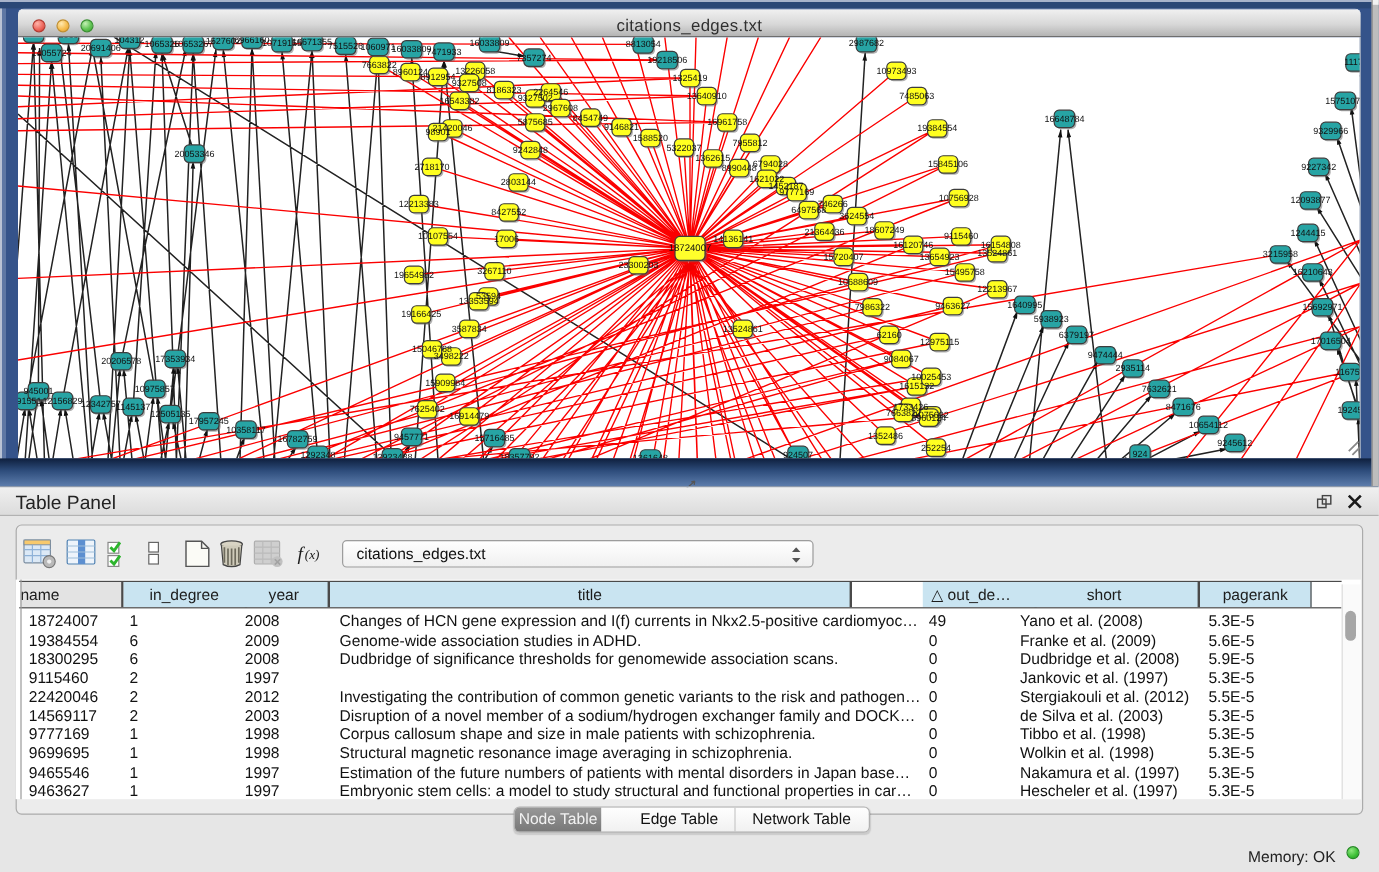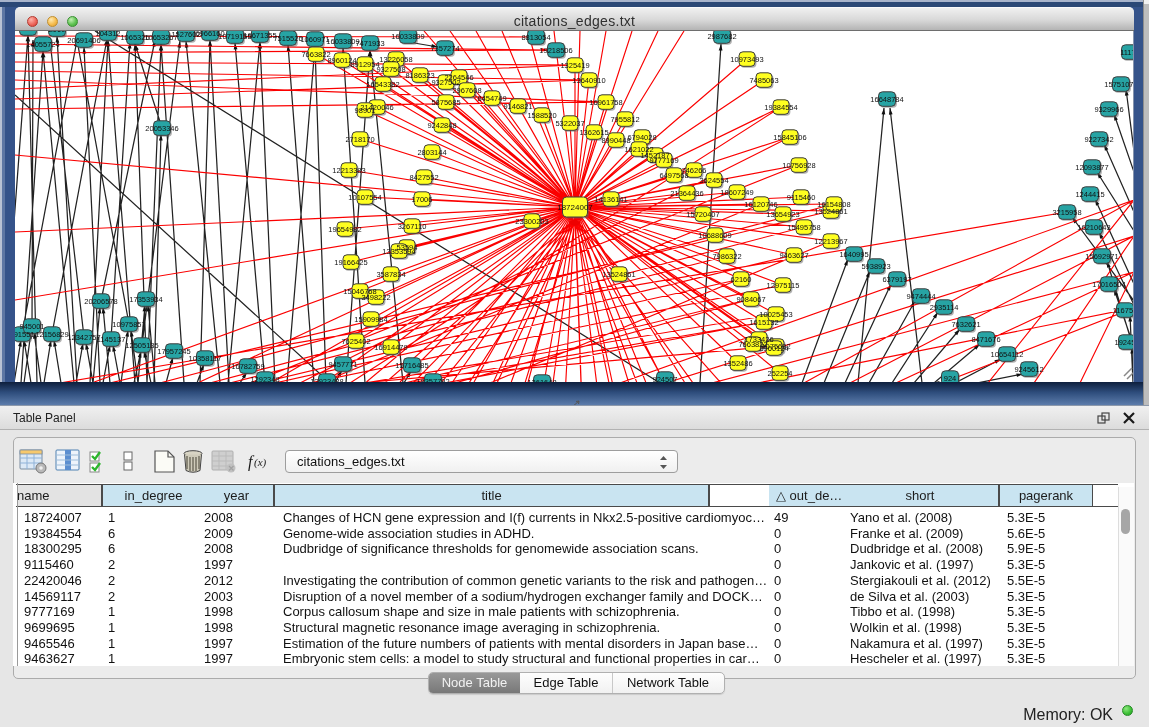--- a/index.html
+++ b/index.html
@@ -15,46 +15,46 @@
  #win{left:15px;top:7px;width:1119px;height:375px}
  #titlebar{left:0;top:0;width:1119px;height:24px;border-radius:5px 5px 0 0;
    background:linear-gradient(#f0f0f0,#d8d8d8 55%,#b4b4b4);
    border-top:1px solid #fafafa;box-sizing:border-box;border-bottom:1px solid #6e6e6e}
  #titlebar .t{width:100%;text-align:center;font-size:14px;color:#303030;margin-top:5px;letter-spacing:.3px}
  .light{width:11px;height:11px;border-radius:50%;top:8px;box-sizing:border-box}
  #canvas{left:0;top:24px;width:1119px;height:351px;background:#fff;overflow:hidden;border-right:1px solid #8593ad;box-sizing:border-box}
  
  #panelbar{left:0;top:405px;width:1149px;height:25px;
    background:linear-gradient(#f0f0f0,#dcdcdc);border-bottom:1px solid #b2b2b2;border-top:1px solid #8d99ab;box-sizing:border-box}
- #panelbar .t{margin:5px 0 0 13px;font-size:12px;color:#222}
+ #panelbar .t{margin:5px 0 0 13px;font-size:16px;color:#222}
  #container{left:13px;top:437px;width:1123px;height:242px;background:#ececec;
    border:1px solid #ababab;border-radius:5px;box-sizing:border-box}
  #dropdown{left:285px;top:450px;width:393px;height:23px;background:linear-gradient(#fff,#f0f0f0);
    border:1px solid #9d9d9d;border-radius:4px;box-sizing:border-box}
  #dropdown .t{margin:3px 0 0 11px;font-size:13px;color:#111}
  #dropdown svg{position:absolute;right:9px;top:5px}
  #tablewrap{left:13px;top:483px;width:1121px;height:183px;background:#fff}
  .th{position:absolute;top:485px;height:21px;background:#c9e4f1;
    font-size:13px;color:#1c1c1c;text-align:center;line-height:21px;border-right:2px solid #4a4a4a;box-sizing:border-box;white-space:nowrap;overflow:hidden}
  #thead-top{left:16px;top:483.5px;width:1102px;height:1.5px;background:#4a4a4a}
  #thead-border{left:16px;top:505.5px;width:1102px;height:1.5px;background:#4a4a4a}
  #tableleft{left:16.5px;top:483px;width:1px;height:183px;background:#9a9a9a}
  .tr{position:absolute;left:16px;width:1102px;height:15.7px;font-size:13px;color:#111;white-space:nowrap}
  .tr span{position:absolute;top:1px}
  .c1{left:8px}.c2{left:92px}.c3{left:188px}.c4{left:267px}.c5{left:758px}.c6{left:834px}.c7{left:991px}
  #vscroll{left:1118px;top:487px;width:16px;height:179px;background:#fafafa;border-left:1px solid #ddd;box-sizing:border-box}
  #vthumb{left:1121px;top:509px;width:9px;height:25px;background:#a6a6a6;border-radius:5px}
  #tabs{left:428px;top:672px;width:297px;height:22px;border:1px solid #b0b0b0;border-radius:5px;
    background:linear-gradient(#fefefe,#f1f1f1);box-sizing:border-box;box-shadow:0 1px 1px rgba(0,0,0,.12)}
  #tabs .seg{position:absolute;top:0;height:20px;font-size:13px;line-height:20px;text-align:center;color:#111}
- #tabs #seg1{left:0;width:91px;background:linear-gradient(#989898,#787878);color:#f2f2f2;border-radius:4px 0 0 4px}
+ #tabs #seg1{left:0;width:72px;background:linear-gradient(#989898,#787878);color:#f2f2f2;border-radius:4px 0 0 4px}
  #seg2{left:91px;width:92px;border-right:1px solid #c8c8c8}
  #seg3{left:183px;width:112px}
  #status{left:0;top:694px;width:1149px;height:33px}
- #status .t{position:absolute;right:36px;top:12px;font-size:16px;color:#222}
+ #status .t{position:absolute;right:36px;top:12px;font-size:13px;color:#222}
  #memdot{right:16px;top:11px;width:11px;height:11px;border-radius:50%;
    background:radial-gradient(circle at 35% 30%,#8ee87e,#3cbf35 60%,#27992b);border:1px solid #268a26;box-sizing:border-box}
 </style></head>
 <body>
  <div id="desktop" class="abs">
   <div class="topstrip abs"></div>
   <div id="win" class="abs">
     <div id="canvas" class="abs">
       <div style="position:relative;width:1119px;height:351px">
           <svg width="1119" height="351" viewBox="15 31 1119 351" style="position:absolute;left:0;top:0">

